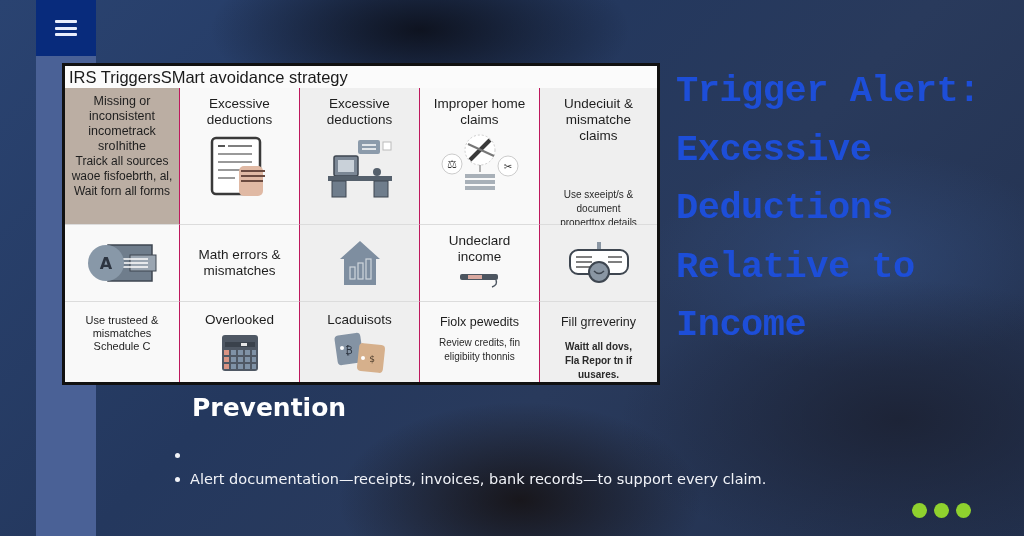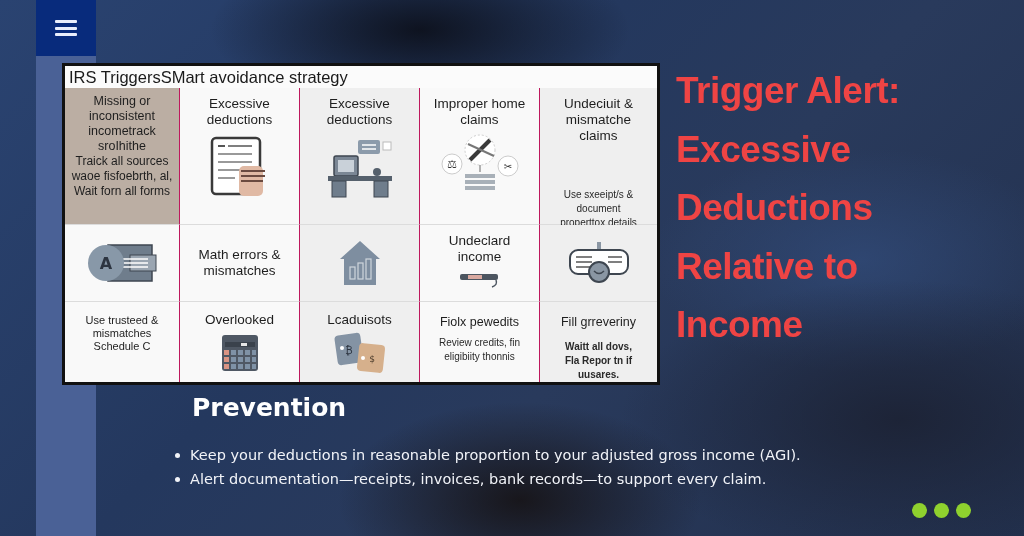--- a/index.html
+++ b/index.html
@@ -56,21 +56,21 @@
   .cell.tan { background: #bbaea3; }
   .cell.white { background: #f9f9f9; }
   .cell .head { font-size: 13.5px; line-height: 16px; }
   .cell .sub { font-size: 10px; line-height: 14px; color: #2a2a2a; margin-top: 4px; }
   .cell .body { font-size: 11.5px; line-height: 14px; }
   .cell.center { justify-content: center; padding-top: 0; }
   .icon { margin-top: 8px; }
 
   .headline {
     position: absolute; left: 676px; top: 62px; width: 340px;
-    color: #ef4444; font-family: Liberation Sans, sans-serif; font-weight: bold;
+    color: #1d4ed8; font-family: Liberation Mono, monospace; font-weight: bold;
     font-size: 37px; line-height: 58.5px; letter-spacing: -0.5px;
   }
   .prevention-title {
     position: absolute; left: 192px; top: 393px;
     color: #fff; font-weight: bold; font-size: 25px; font-family: "DejaVu Sans", sans-serif;
   }
   .bullets {
     position: absolute; left: 175px; top: 443px; list-style: none;
     color: #f1f3f8; font-size: 14.5px; font-family: "DejaVu Sans", sans-serif;
   }
@@ -256,21 +256,20 @@
   <div>Deductions</div>
   <div>Relative to</div>
   <div>Income</div>
 </div>
 
 <div class="prevention-title">Prevention</div>
 
 <ul class="bullets">
   <li>
       <span class="dot"></span>
-      <span>Keep your deductions in reasonable proportion to your adjusted gross income (AGI).</span>
     </li>
   <li>
       <span class="dot"></span>
       <span>Alert documentation—receipts, invoices, bank records—to support every claim.</span>
     </li>
 </ul>
 
 <div class="dots">
   <span></span>
   <span></span>

